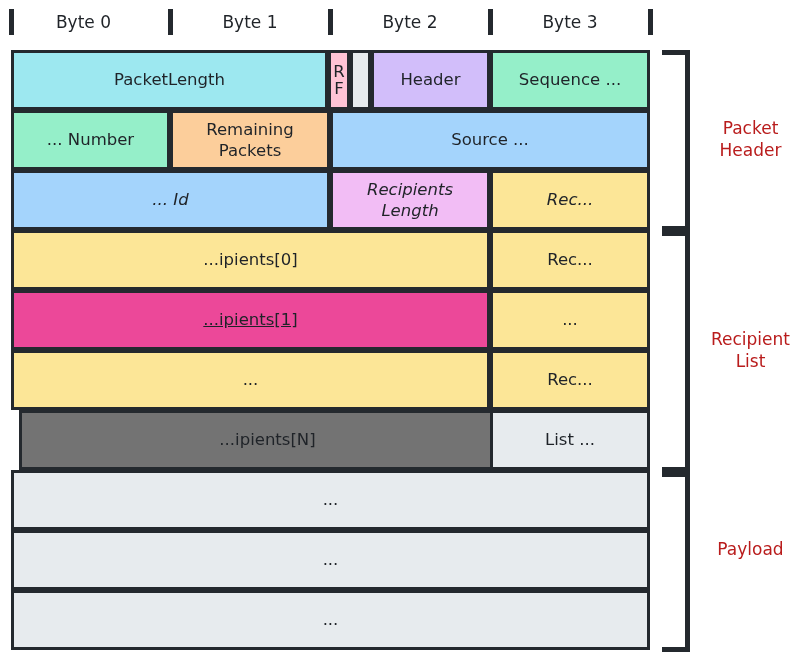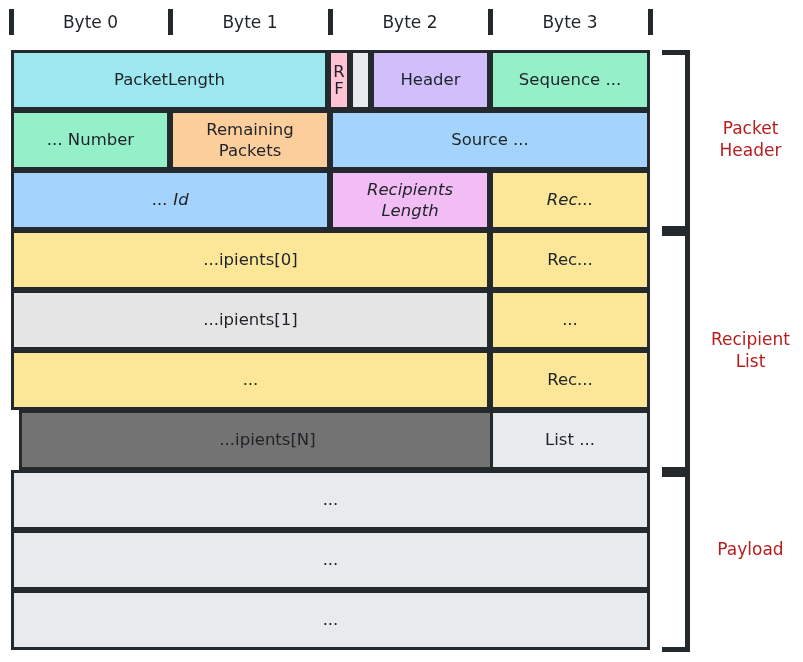--- a/index.html
+++ b/index.html
@@ -111,21 +111,21 @@
 </style>
 </head>
 <body>
 
 <div id="byte-ruler">
     <div class="ruler-tick" style="left: 9px;"></div>
     <div class="ruler-tick" style="left: 168px;"></div>
     <div class="ruler-tick" style="left: 328px;"></div>
     <div class="ruler-tick" style="left: 488px;"></div>
     <div class="ruler-tick" style="left: 648px;"></div>
-    <div class="ruler-label" style="left: 11px; width: 159px;">Byte 0</div>
+    <div class="ruler-label" style="left: 4px; width: 159px;">Byte 0</div>
     <div class="ruler-label" style="left: 170px; width: 160px;">Byte 1</div>
     <div class="ruler-label" style="left: 330px; width: 160px;">Byte 2</div>
     <div class="ruler-label" style="left: 490px; width: 160px;">Byte 3</div>
   </div>
 
 <div id="packet-grid">
     <div class="pkt-row" style="top: 0px;">
       <div class="pkt-cell" style="left: 0px; width: 317px; background: rgb(157, 232, 240);">
         <span class="cell-text">PacketLength</span>
       </div>
@@ -169,21 +169,21 @@
     </div>
     <div class="pkt-row" style="top: 180px;">
       <div class="pkt-cell" style="left: 0px; width: 479px; background: rgb(252, 230, 151);">
         <span class="cell-text">...ipients[0]</span>
       </div>
       <div class="pkt-cell" style="left: 479px; width: 160px; background: rgb(252, 230, 151);">
         <span class="cell-text">Rec...</span>
       </div>
     </div>
     <div class="pkt-row" style="top: 240px;">
-      <div class="pkt-cell" style="left: 0px; width: 479px; background: #e5e5e5;">
+      <div class="pkt-cell" style="left: 0px; width: 479px; background: #ec4899; text-decoration: underline;">
         <span class="cell-text">...ipients[1]</span>
       </div>
       <div class="pkt-cell" style="left: 479px; width: 160px; background: rgb(252, 230, 151);">
         <span class="cell-text">...</span>
       </div>
     </div>
     <div class="pkt-row" style="top: 300px;">
       <div class="pkt-cell" style="left: 0px; width: 479px; background: rgb(252, 230, 151);">
         <span class="cell-text">...</span>
       </div>

